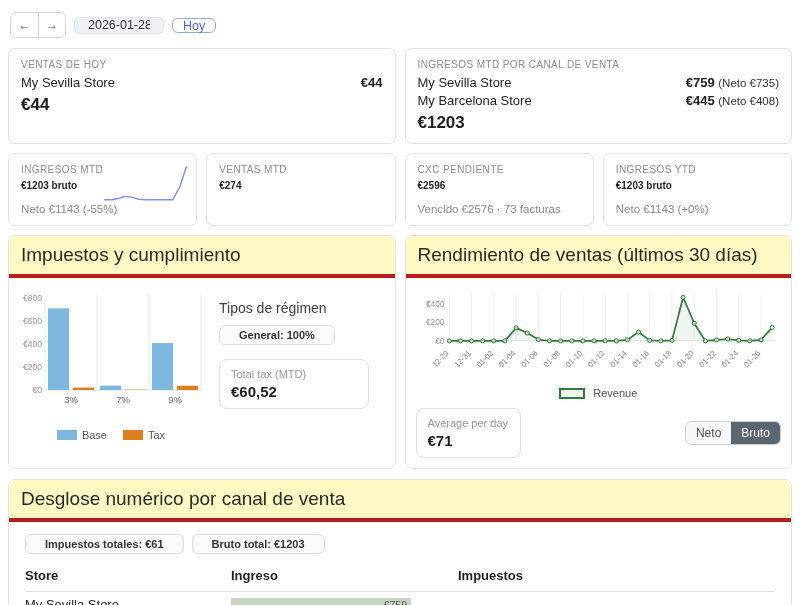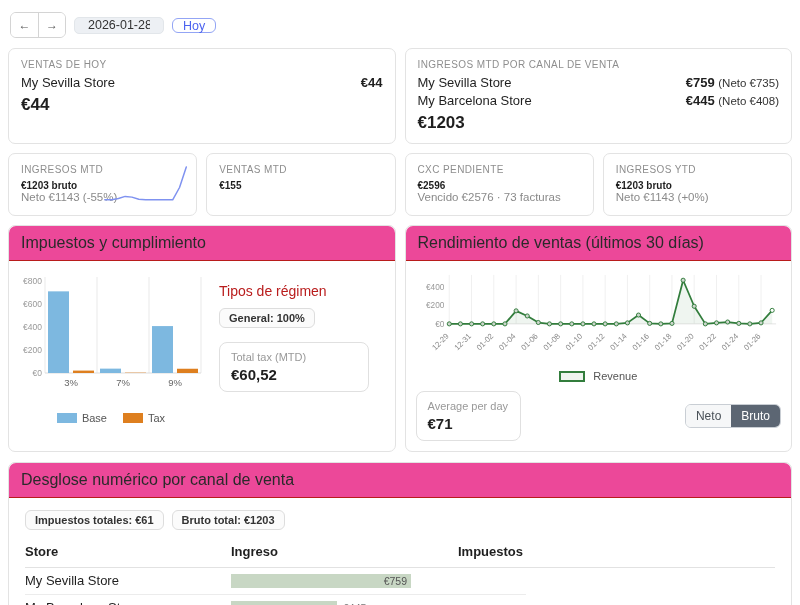--- a/index.html
+++ b/index.html
@@ -27,33 +27,33 @@
   .card { border: 1px solid #e3e3e3; border-radius: 7px; background: #fff; }
   .kpi { padding: 10px 12px; position: relative; }
   .row1 .kpi { min-height: 83px; }
   .row2 .kpi { min-height: 63px; }
   .kpi-title { font-size: 10px; color: #8e8e8e; letter-spacing: 0.4px; margin-bottom: 5px; }
   .kpi-row { display: flex; justify-content: space-between; align-items: baseline; font-size: 13px; margin: 1px 0 3px; }
   .kpi-row-value { font-weight: bold; }
   .kpi-note { font-weight: normal; font-size: 11.5px; color: #333; }
   .kpi-total { font-size: 17px; font-weight: bold; margin-top: 5px; }
   .kpi-value { font-size: 10px; font-weight: bold; }
-  .kpi-sub { font-size: 11.5px; color: #8a8a8a; margin-top: 0; }
+  .kpi-sub { font-size: 11.5px; color: #8a8a8a; margin-top: 12px; }
   .sparkline { position: absolute; right: 6px; top: 10px; }
 
   
-  .panel-header { padding: 8px 12px; background: #ec4899; border-bottom: 1px solid #b91c1c; border-radius: 7px 7px 0 0; font-size: 16px; color: #2a2a2a; }
+  .panel-header { padding: 8px 12px; background: #fef9c3; border-bottom: 4px solid #b91c1c; border-radius: 7px 7px 0 0; font-size: 19px; color: #2a2a2a; }
   .impuestos-body { display: flex; padding: 10px 10px 8px 6px; gap: 12px; }
   .chart-legend { display: flex; gap: 16px; justify-content: center; font-size: 11px; color: #555; margin-top: 2px; }
   .chart-legend .item { display: flex; align-items: center; gap: 5px; }
   .swatch-base { width: 20px; height: 10px; background: #7db8e0; }
   .swatch-tax { width: 20px; height: 10px; background: #de7f1f; }
   .regimen-col { padding-top: 12px; }
-  .regimen-title { font-size: 14px; color: #b91c1c; margin-bottom: 9px; }
-  .pill { display: inline-block; border: 1px solid #ddd; background: #fbfbfb; border-radius: 6px; padding: 3px 9px; font-size: 11px; font-weight: bold; color: #333; }
+  .regimen-title { font-size: 14px; color: #404040; margin-bottom: 9px; }
+  .pill { display: inline-block; border: 1px solid #ddd; background: #fbfbfb; border-radius: 6px; padding: 3px 19px; font-size: 11px; font-weight: bold; color: #333; }
   .info-box { border: 1px solid #e0e0e0; border-radius: 8px; padding: 8px 11px; margin-top: 14px; min-width: 150px; }
   .box-label { font-size: 11px; color: #999; }
   .box-value { font-size: 15px; font-weight: bold; margin-top: 3px; }
 
   .rendimiento-body { padding: 6px 10px 10px; }
   .rev-legend { display: flex; justify-content: center; align-items: flex-end; gap: 8px; font-size: 11px; color: #555; margin-top: -2px; }
   .rev-legend .swatch-rev { width: 26px; height: 11px; border: 2px solid #327d3c; background: #eef4ee; }
   .rend-footer { display: flex; justify-content: space-between; align-items: center; margin-top: 9px; }
   .toggle { display: inline-flex; border: 1px solid #c9ced4; border-radius: 6px; overflow: hidden; }
   .toggle-opt { padding: 4px 10px; font-size: 12px; background: #f6f7f8; color: #495057; cursor: pointer; }
@@ -112,21 +112,21 @@
     <div class="card kpi">
       <div class="kpi-title">INGRESOS MTD</div>
       <div class="kpi-value">€1203 bruto</div>
       <div class="kpi-sub">Neto €1143 (-55%)</div>
       <svg id="sparkline" class="sparkline" width="88" height="42" viewBox="0 0 95 45">
           <polyline points="3.0,38.5 10.3,38.5 17.7,37.0 25.0,34.8 32.3,35.6 39.7,37.8 47.0,38.5 54.3,38.5 61.7,38.5 69.0,38.5 76.3,38.5 83.7,25.2 91.0,3.0" fill="none" stroke="#7f92f0" stroke-width="1.6" stroke-linejoin="round" stroke-linecap="round"></polyline>
         </svg>
     </div>
     <div class="card kpi">
       <div class="kpi-title">VENTAS MTD</div>
-      <div class="kpi-value">€155</div>
+      <div class="kpi-value">€274</div>
     </div>
     <div class="card kpi">
       <div class="kpi-title">CXC PENDIENTE</div>
       <div class="kpi-value">€2596</div>
       <div class="kpi-sub">Vencido €2576 · 73 facturas</div>
     </div>
     <div class="card kpi">
       <div class="kpi-title">INGRESOS YTD</div>
       <div class="kpi-value">€1203 bruto</div>
       <div class="kpi-sub">Neto €1143 (+0%)</div>

